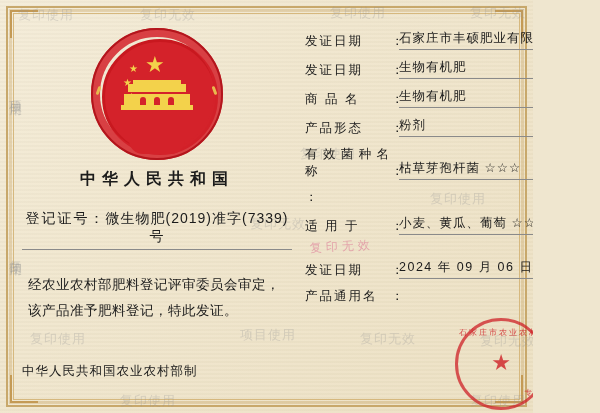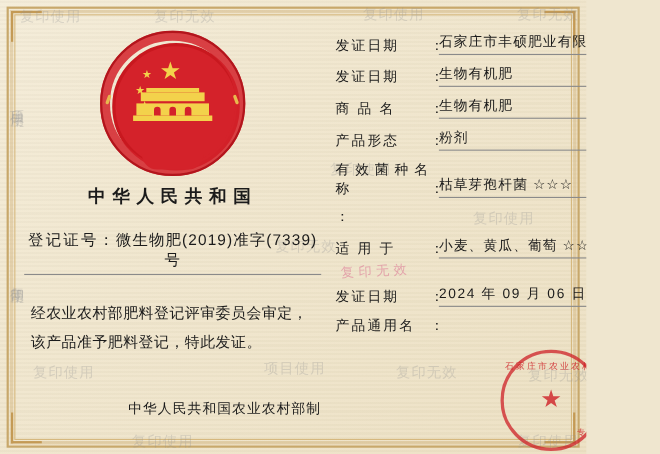--- a/index.html
+++ b/index.html
@@ -98,21 +98,21 @@
   .reg-line{
     margin-top:16px;font-size:14px;color:#1b1b1b;letter-spacing:1px;
     border-bottom:1px solid #8a8a8a;padding-bottom:3px;display:inline-block;
   }
   .reg-line .lbl{letter-spacing:2px;}
   .body-text{
     margin-top:22px;font-size:13.5px;color:#1b1b1b;line-height:26px;
     text-align:left;padding:0 6px;letter-spacing:0.5px;
   }
   .issuer{
-    position:absolute;left:0;bottom:10px;width:270px;text-align:right;
+    position:absolute;left:0;bottom:10px;width:270px;text-align:left;
     font-size:12.5px;color:#1b1b1b;letter-spacing:1px;
   }
 
   
   .right{
     position:absolute;left:305px;top:30px;width:275px;
   }
   .row{
     display:flex;align-items:flex-end;margin-bottom:9px;
   }

